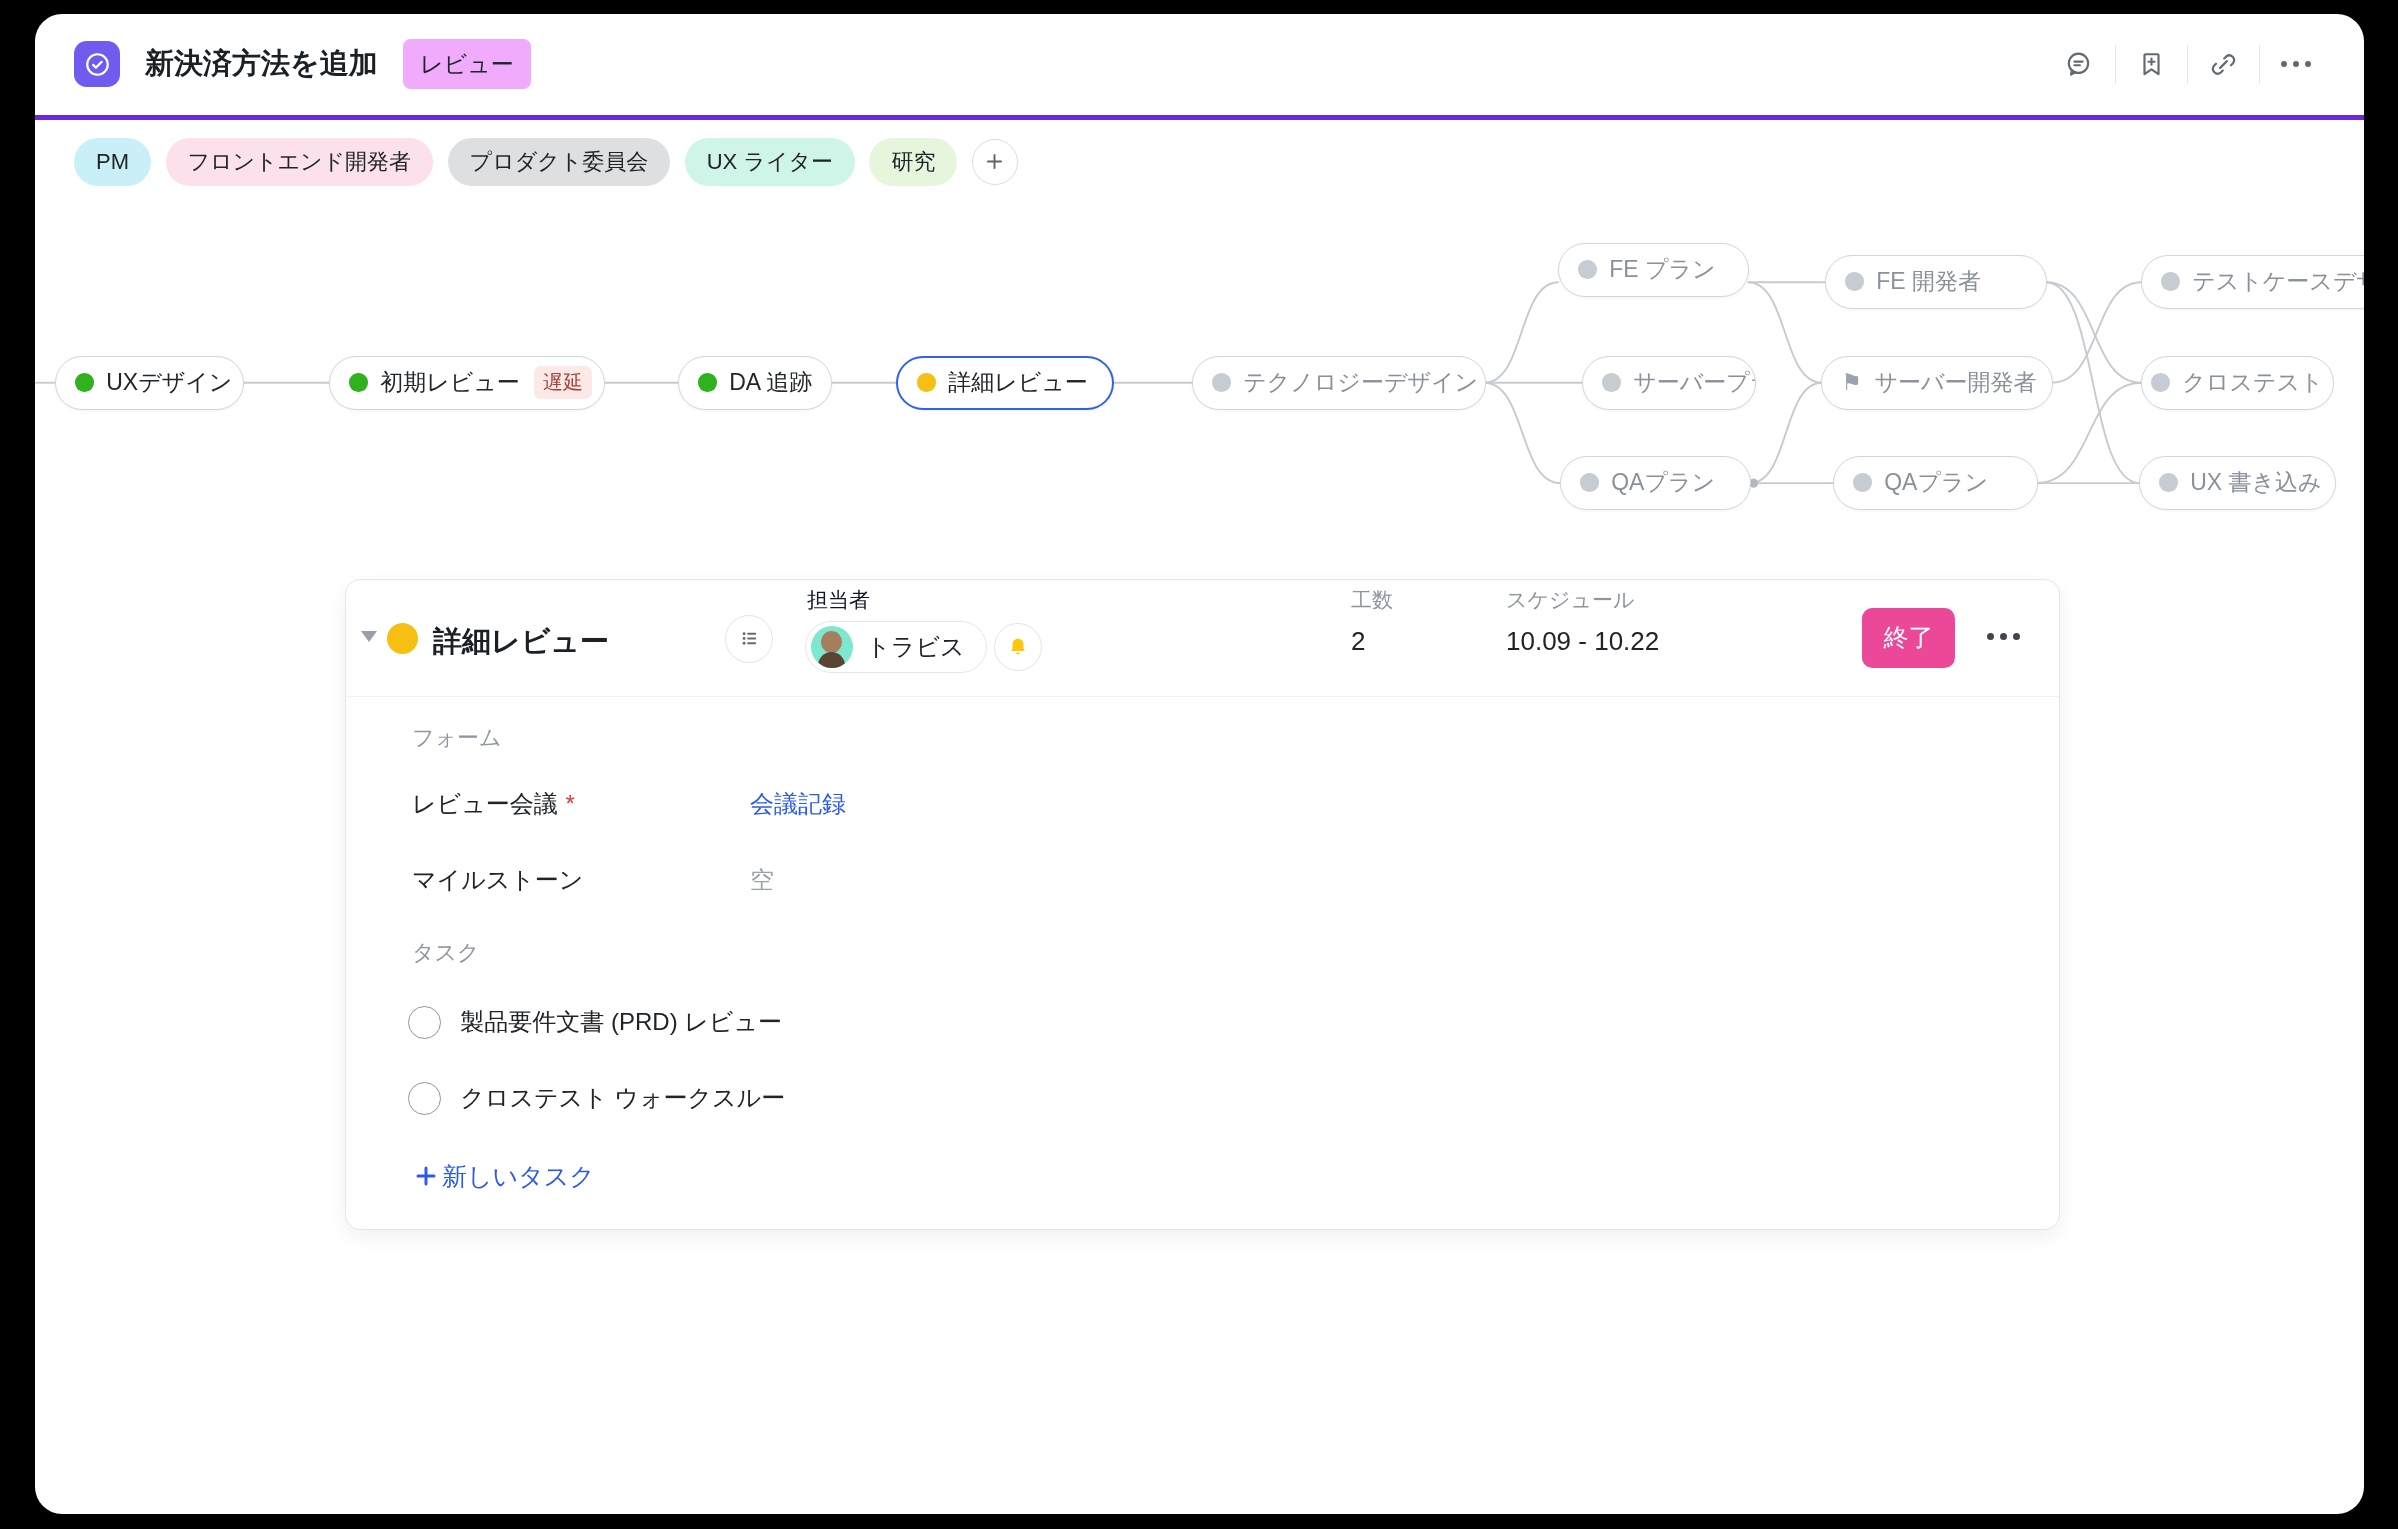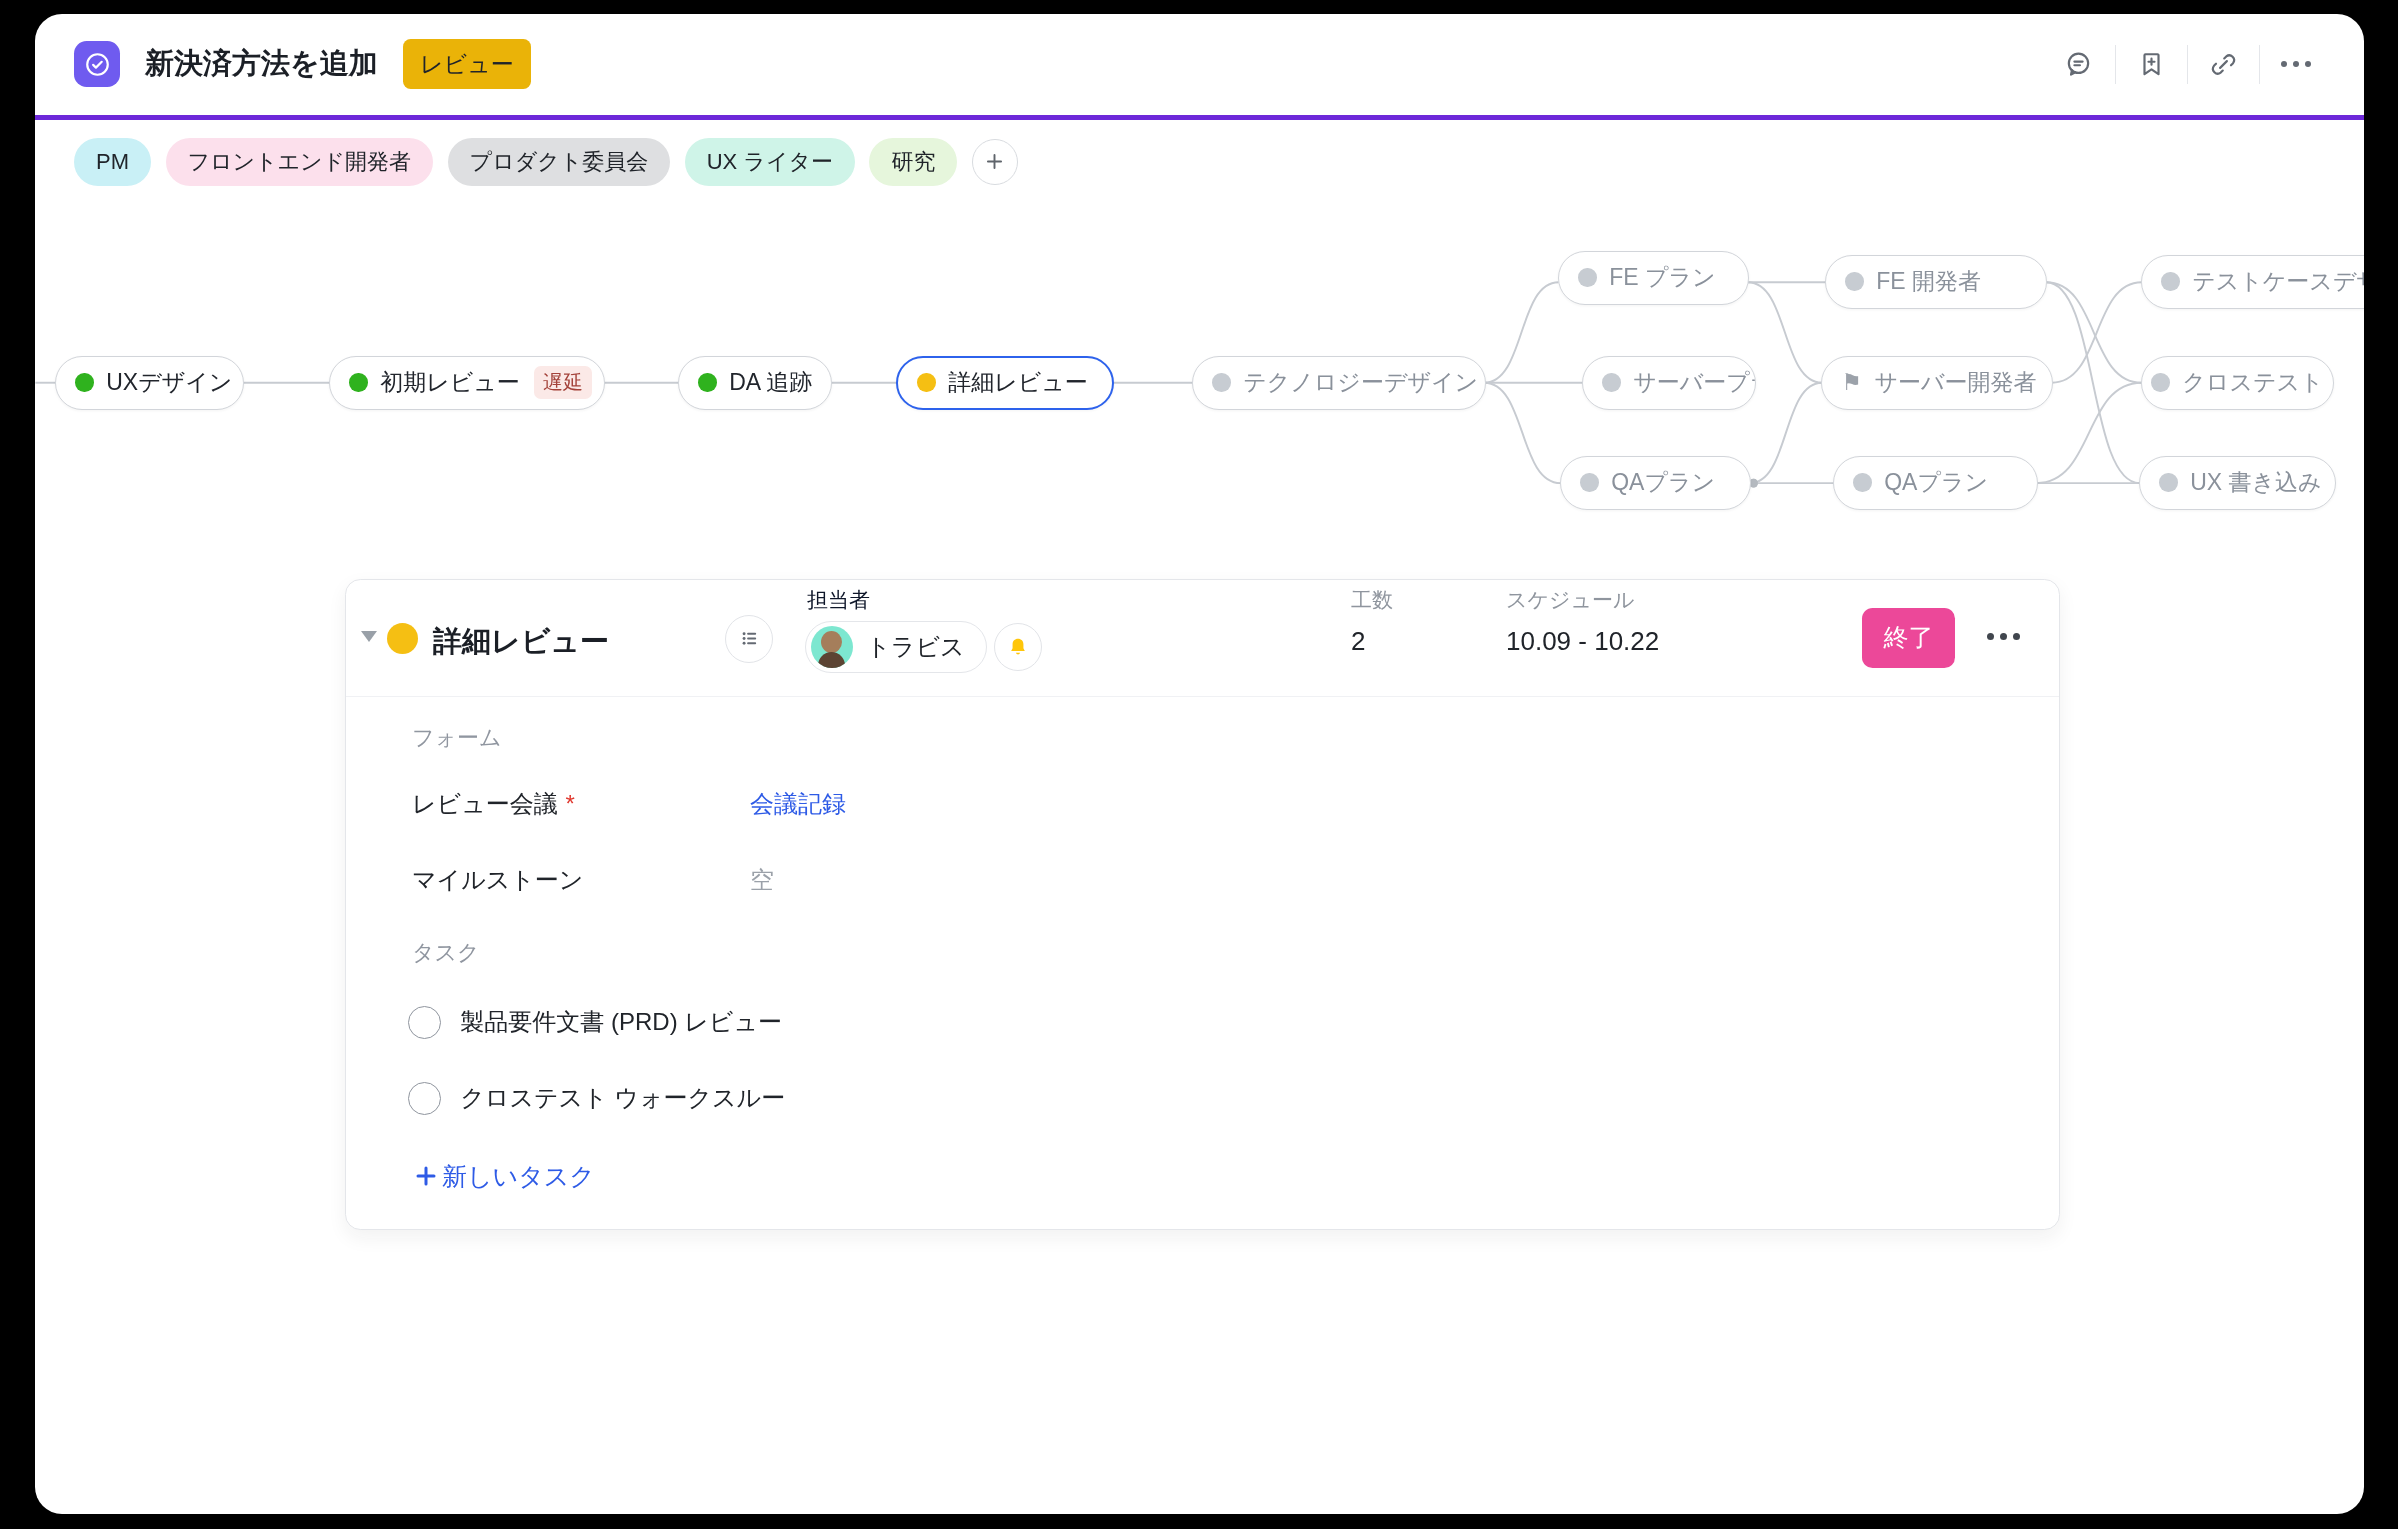--- a/index.html
+++ b/index.html
@@ -14,21 +14,21 @@
   }
   
   .titlebar{
     position:absolute;left:0;top:0;width:100%;height:106px;box-sizing:border-box;
     border-bottom:5px solid #6d28d9;display:flex;align-items:center;
     padding:0 42px 0 39px;
   }
   .app-icon{width:46px;height:46px;border-radius:12.6px;background:#6F5BEF;
     display:flex;align-items:center;justify-content:center;flex:none;}
   .page-title{font-size:29px;font-weight:700;color:#1B1F26;margin-left:25px;white-space:nowrap;}
-  .status-badge{margin-left:25px;background:#eab308;border-radius:7.7px;padding:9.7px 17.4px;
+  .status-badge{margin-left:25px;background:#f0abfc;border-radius:7.7px;padding:9.7px 17.4px;
     font-size:23px;color:#20242B;white-space:nowrap;}
   .tb-icons{margin-left:auto;display:flex;align-items:center;}
   .tb-btn{width:52px;height:46px;display:flex;align-items:center;justify-content:center;cursor:pointer;}
   .tb-sep{width:1px;height:39px;background:#E4E6EA;margin:0 9.7px;}
   .dots{display:flex;gap:5.8px;align-items:center;}
   .dots i{width:6.3px;height:6.3px;border-radius:50%;background:#646A73;display:block;}
   
   .tagsrow{position:absolute;left:39px;top:124px;display:flex;gap:14.5px;align-items:center;}
   .tag{height:48px;border-radius:24px;padding:0 22px;font-size:22px;color:#20242A;
     display:flex;align-items:center;white-space:nowrap;}
@@ -136,21 +136,21 @@
         <span>DA 追跡</span>
       </div>
       <div class="flow-node current" style="left: 861px; top: 342px; width: 218px;">
         <span class="dot"></span>
         <span>詳細レビュー</span>
       </div>
       <div class="flow-node pending" style="left: 1157px; top: 342px; width: 294px;">
         <span class="dot"></span>
         <span>テクノロジーデザイン</span>
       </div>
-      <div class="flow-node pending" style="left: 1523px; top: 237px; width: 191px;">
+      <div class="flow-node pending" style="left: 1523px; top: 229px; width: 191px;">
         <span class="dot"></span>
         <span>FE プラン</span>
       </div>
       <div class="flow-node pending" style="left: 1547px; top: 342px; width: 174px;">
         <span class="dot"></span>
         <span>サーバープラ</span>
       </div>
       <div class="flow-node pending" style="left: 1525px; top: 442px; width: 191px;">
         <span class="dot"></span>
         <span>QAプラン</span>

